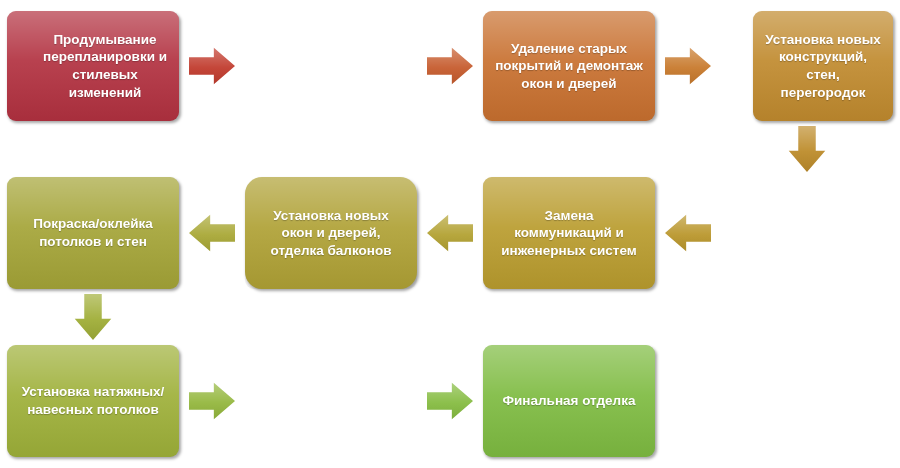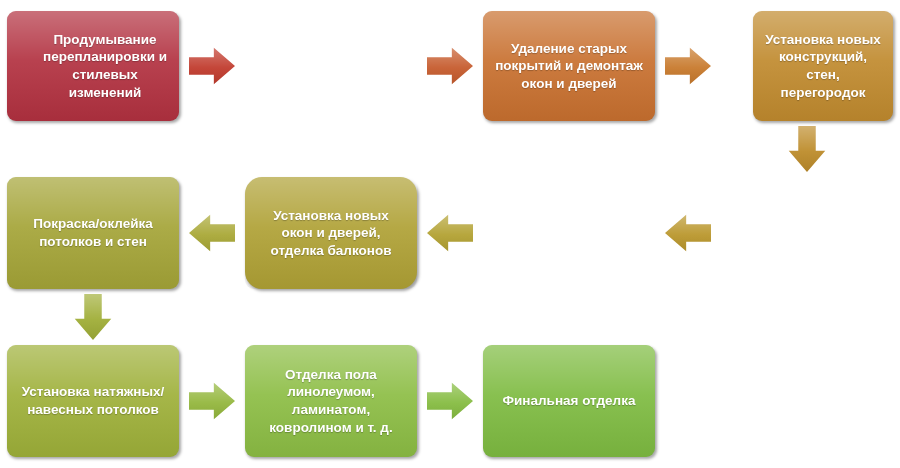--- a/index.html
+++ b/index.html
@@ -91,36 +91,36 @@
     <span class="box-label">Удаление старых покрытий и демонтаж окон и дверей</span>
   </div>
   <div class="arrow right" style="grid-area: 1 / 6; --c: #c87a2d;"></div>
   <div class="box" style="grid-area: 1 / 7; margin-left: 32px; --c: #c08a2e;">
     <span class="box-label">Установка новых конструкций, стен, перегородок</span>
   </div>
 
   <div class="arrow down" style="grid-area: 2 / 7; --c: #bd8c2b;"></div>
 
   <div class="arrow left" style="grid-area: 3 / 6; --c: #ba972d;"></div>
+  <div class="box" style="grid-area: 3 / 5; --c: #b99c2e;">
+    <span class="box-label">Замена коммуникаций и инженерных систем</span>
+  </div>
   <div class="arrow left" style="grid-area: 3 / 4; --c: #b3a233;"></div>
   <div class="box" style="grid-area: 3 / 3; border-radius: 17px; --c: #afa135;">
     <span class="box-label">Установка новых окон и дверей, отделка балконов</span>
   </div>
   <div class="arrow left" style="grid-area: 3 / 2; --c: #a9a837;"></div>
   <div class="box" style="grid-area: 3 / 1; text-align: center; --c: #a4a437;">
     <span class="box-label">Покраска/оклейка потолков и стен</span>
   </div>
 
   <div class="arrow down" style="grid-area: 4 / 1; --c: #a0ae38;"></div>
 
   <div class="box" style="grid-area: 5 / 1; --c: #9eb039;">
     <span class="box-label">Установка натяжных/навесных потолков</span>
   </div>
   <div class="arrow right" style="grid-area: 5 / 2; --c: #94b73e;"></div>
-  <div class="box" style="grid-area: 5 / 3; --c: #8cbd44;">
-    <span class="box-label">Отделка пола линолеумом, ламинатом, ковролином и т. д.</span>
-  </div>
   <div class="arrow right" style="grid-area: 5 / 4; --c: #86bc42;"></div>
   <div class="box" style="grid-area: 5 / 5; --c: #7ebb41;">
     <span class="box-label">Финальная отделка</span>
   </div>
 
 </div>
 
 </body></html>

